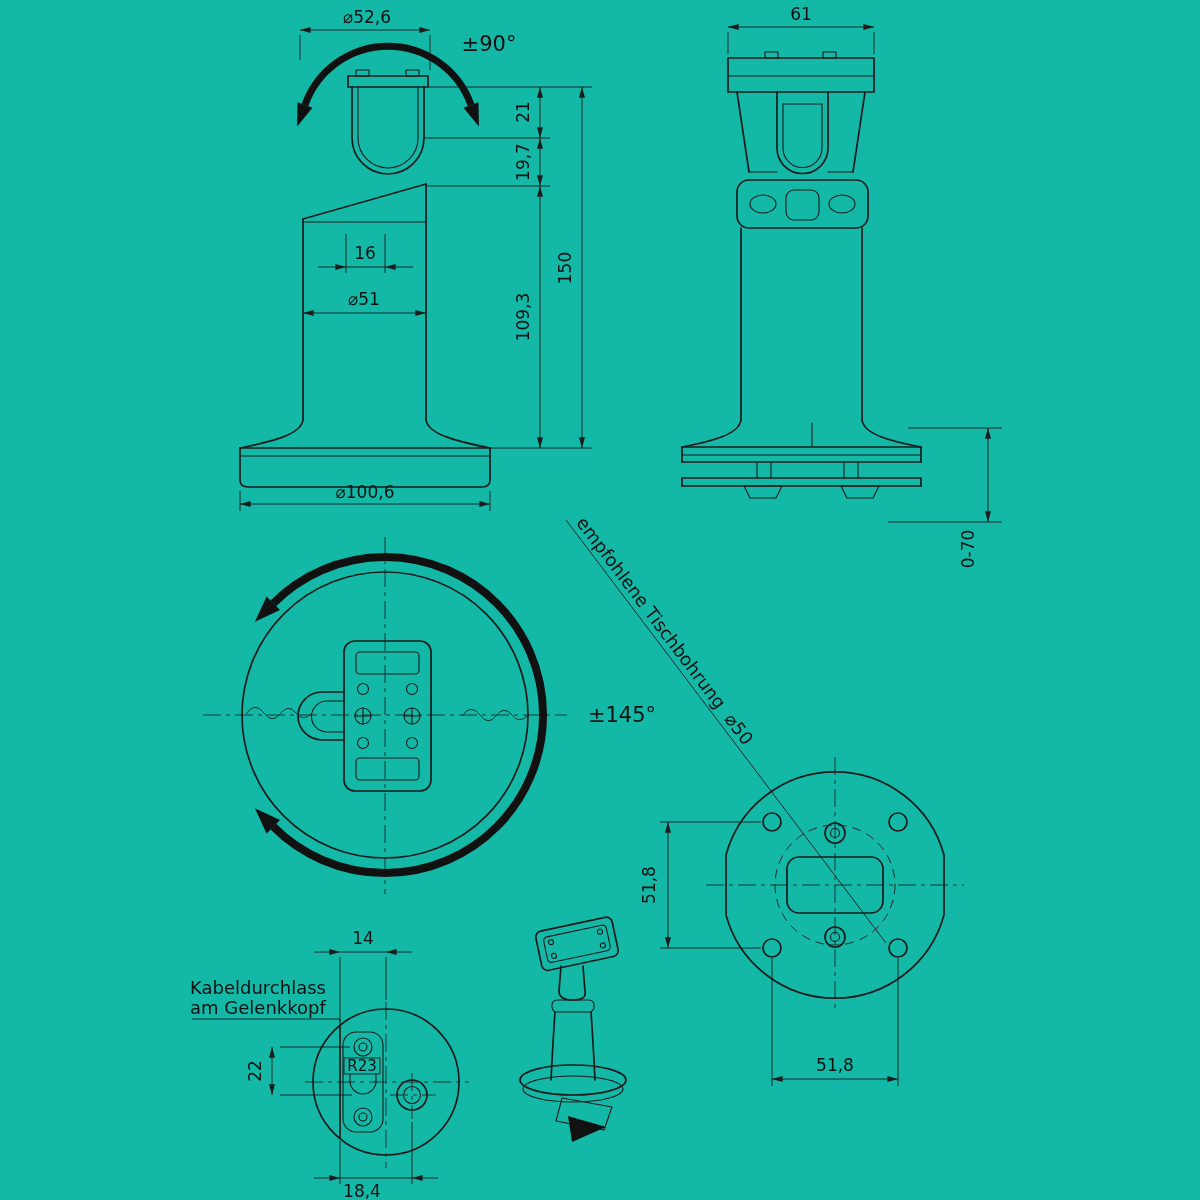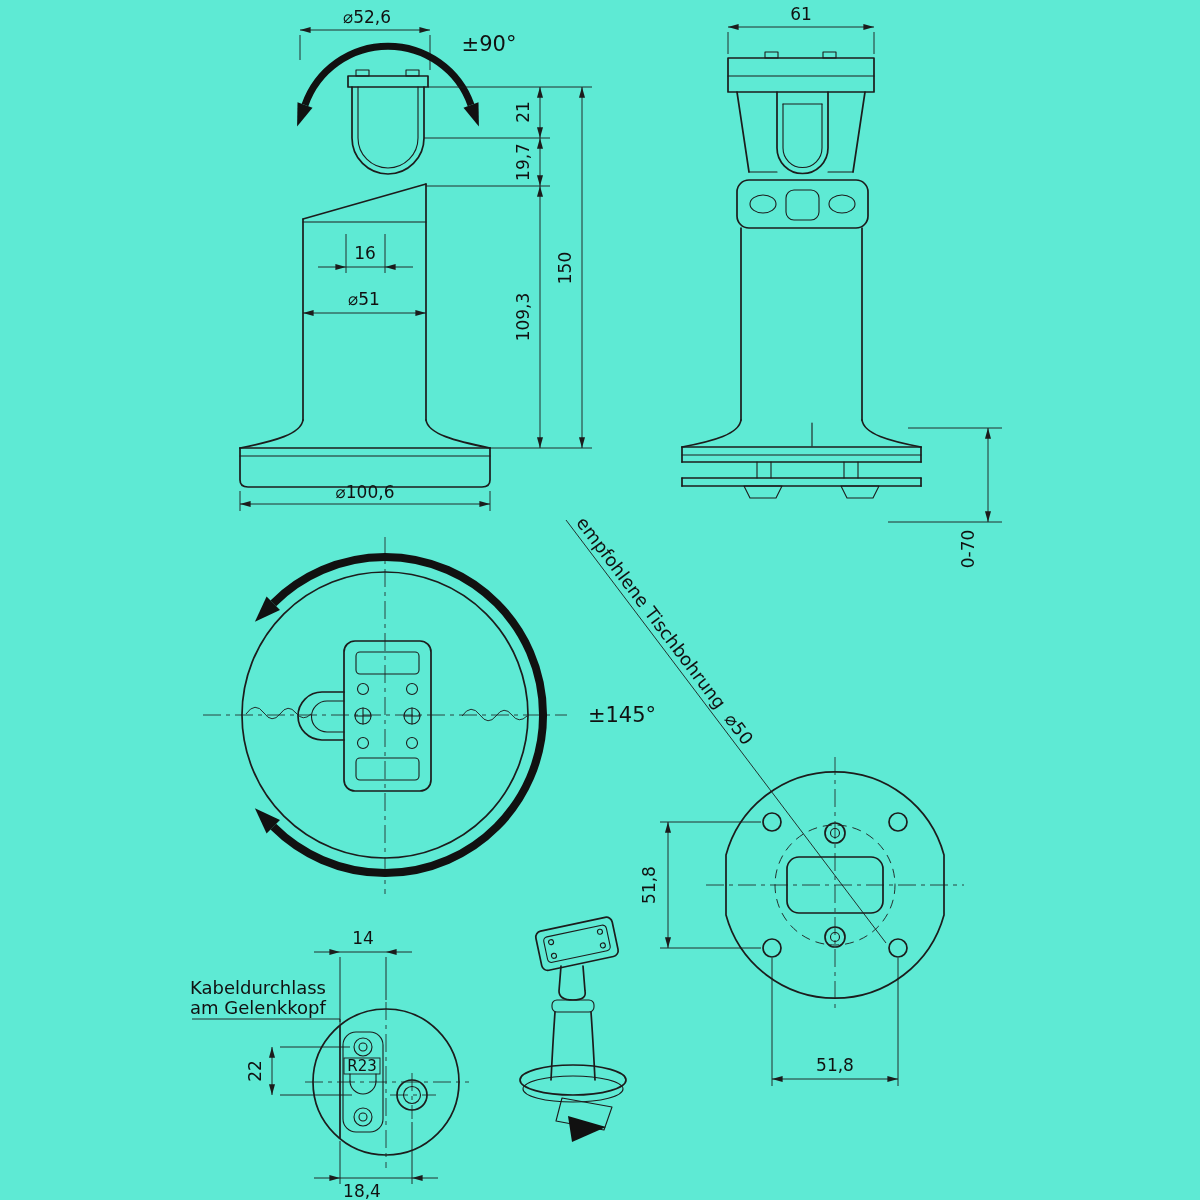--- a/index.html
+++ b/index.html
@@ -1,16 +1,16 @@
 <!DOCTYPE html>
 <html><head>
 <meta charset="utf-8">
 <style>
   html,body{margin:0;padding:0;background:#fff}
-  .sheet{width:1200px;height:1200px;background:#5eead4;overflow:hidden}
+  .sheet{width:1200px;height:1200px;background:#14b8a6;overflow:hidden}
   svg{display:block}
   .obj{stroke:#1c1c1c;stroke-width:1.7;fill:none;stroke-linecap:round;stroke-linejoin:round}
   .obj2{stroke:#1c1c1c;stroke-width:1.1;fill:none;stroke-linecap:round;stroke-linejoin:round}
   .thin{stroke:#1c1c1c;stroke-width:.9;fill:none}
   .cl{stroke:#1c1c1c;stroke-width:.8;fill:none;stroke-dasharray:18 5 4 5}
   .hid{stroke:#1c1c1c;stroke-width:.9;fill:none;stroke-dasharray:9 6}
   .thick{stroke:#111;stroke-width:8;fill:none}
   .thick7{stroke:#111;stroke-width:7;fill:none}
   .fil{fill:#111;stroke:none}
   .dim{font:17px "DejaVu Sans",sans-serif;fill:#111}

